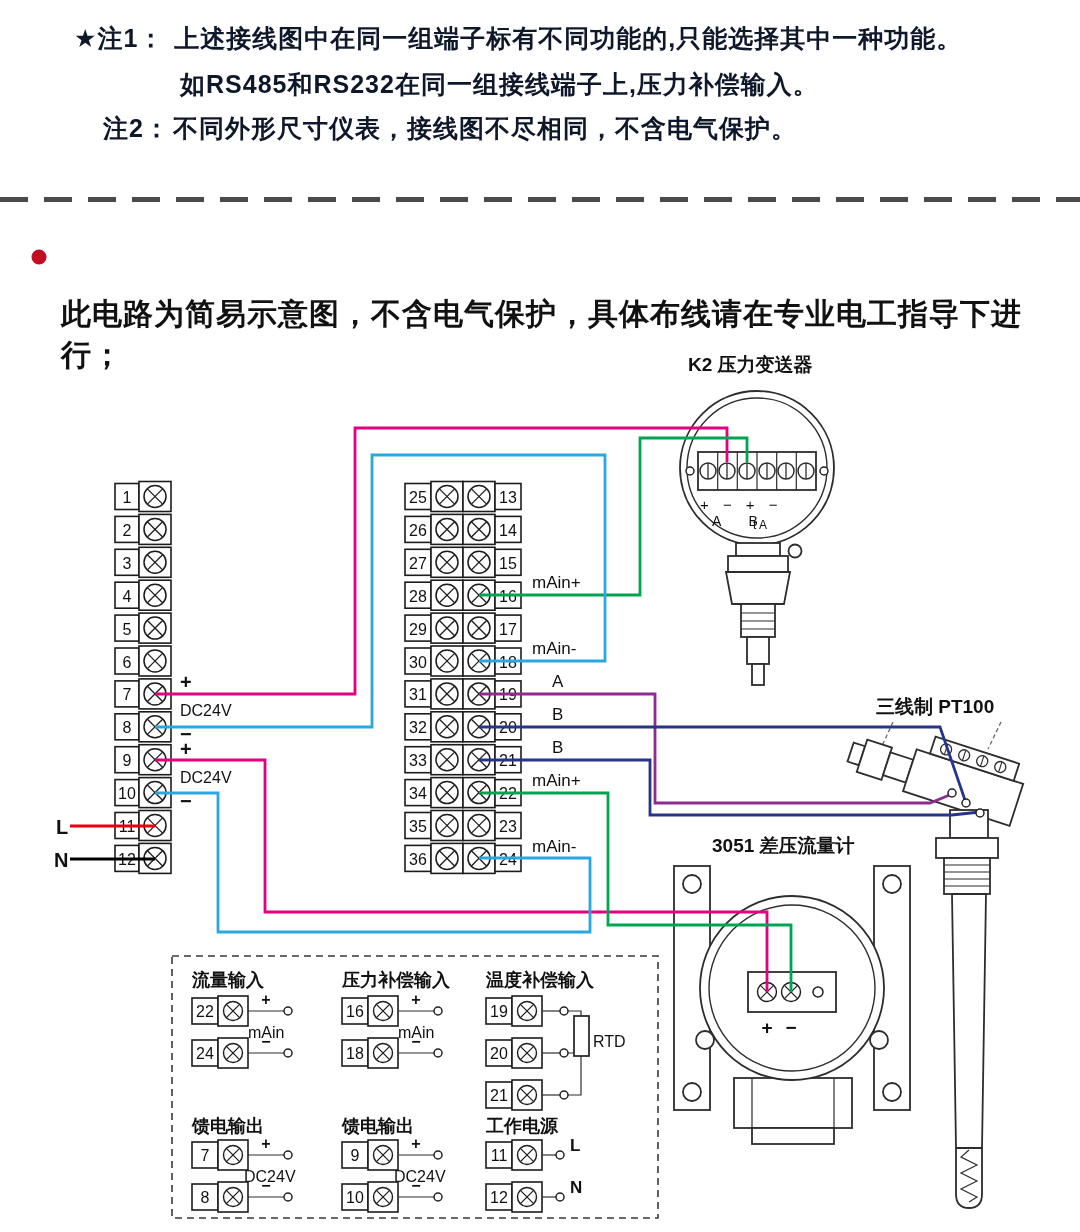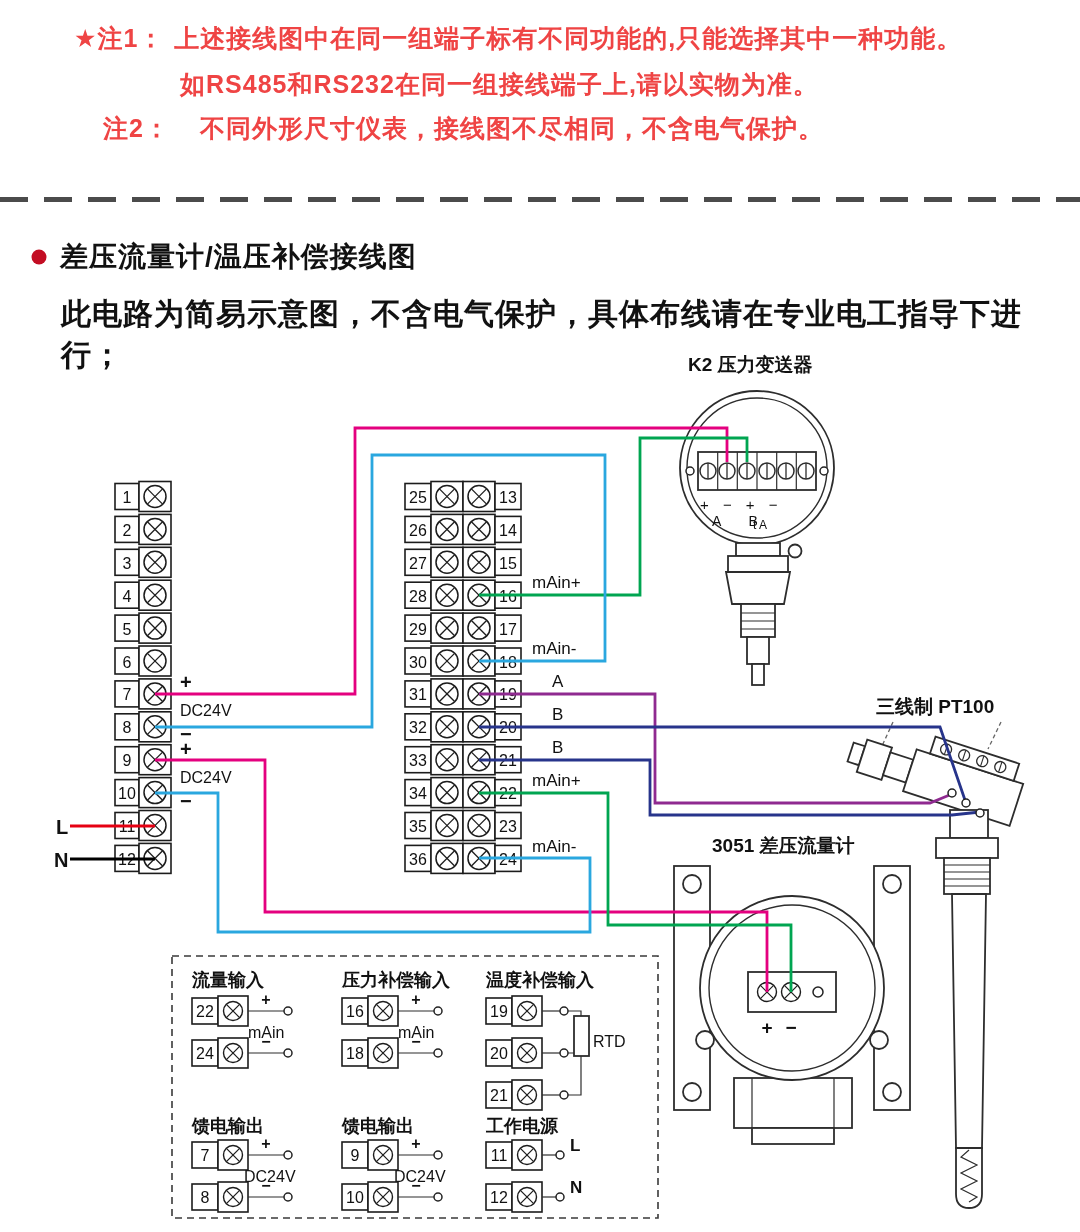--- a/index.html
+++ b/index.html
@@ -1,26 +1,26 @@
 <!DOCTYPE html>
 <html><head>
 <meta charset="utf-8">
 <style>
   * { margin:0; padding:0; box-sizing:border-box; }
   html,body { background:#fff; }
   #page {
     position:relative; width:1080px; height:1232px; background:#fff;
     font-family:"Liberation Sans","DejaVu Sans",sans-serif; color:#111; overflow:hidden;
   }
-  .note { position:absolute; font-size:25px; font-weight:600; letter-spacing:1px; white-space:nowrap; color:#ef4444; }
+  .note { position:absolute; font-size:25px; font-weight:600; letter-spacing:1px; white-space:nowrap; color:#0f172a; }
   #note1  { left:74px;  top:22px; }
   #note1b { left:180px; top:68px; }
   #note2  { left:103px; top:112px; }
   .note .nlabel { margin-right:10px; }
-  #note2 .nlabel { margin-right:30px; }
+  #note2 .nlabel { margin-right:3px; }
   #divider { position:absolute; left:0; top:197px; width:1080px; height:5px;
     background:repeating-linear-gradient(90deg,#4b4b4b 0 28px,transparent 28px 44px); }
   #sec-title { position:absolute; left:60px; top:238px; font-size:28px; font-weight:600; letter-spacing:1px; }
   #sec-sub   { position:absolute; left:61px; top:294px; font-size:30px; font-weight:700; letter-spacing:1px; }
   svg#diagram { position:absolute; left:0; top:0; }
   svg text { font-family:"Liberation Sans","DejaVu Sans",sans-serif; fill:#111; }
   .num  { font-size:16px; text-anchor:middle; }
   .sig  { font-size:17px; }
   .pm   { font-size:20px; font-weight:600; }
   .pm-c { font-size:19px; font-weight:700; text-anchor:middle; }
@@ -44,29 +44,28 @@
 </style>
 </head>
 <body>
 
 <div id="page">
 
   <div class="note" id="note1">
     <span class="nlabel">★注1：</span><span>上述接线图中在同一组端子标有不同功能的,只能选择其中一种功能。</span>
   </div>
   <div class="note" id="note1b">
-    <span>如RS485和RS232在同一组接线端子上,请以实物为准。</span>
+    <span>如RS485和RS232在同一组接线端子上,压力补偿输入。</span>
   </div>
   <div class="note" id="note2">
     <span class="nlabel">注2：</span><span>不同外形尺寸仪表，接线图不尽相同，不含电气保护。</span>
   </div>
 
   <div id="divider"></div>
 
-  <div id="sec-title">差压流量计/温压补偿接线图</div>
   <div id="sec-sub">此电路为简易示意图，不含电气保护，具体布线请在专业电工指导下进行；</div>
 
   <svg id="diagram" width="1080" height="1232" viewBox="0 0 1080 1232" xmlns="http://www.w3.org/2000/svg">
     <defs>
       <g id="screw">
         <circle r="11" fill="#fff" stroke="#1c1c1c" stroke-width="1.5"></circle>
         <line x1="-7.6" y1="-7.6" x2="7.6" y2="7.6" stroke="#1c1c1c" stroke-width="1.3"></line>
         <line x1="7.6" y1="-7.6" x2="-7.6" y2="7.6" stroke="#1c1c1c" stroke-width="1.3"></line>
       </g>
       <g id="screw-s">

